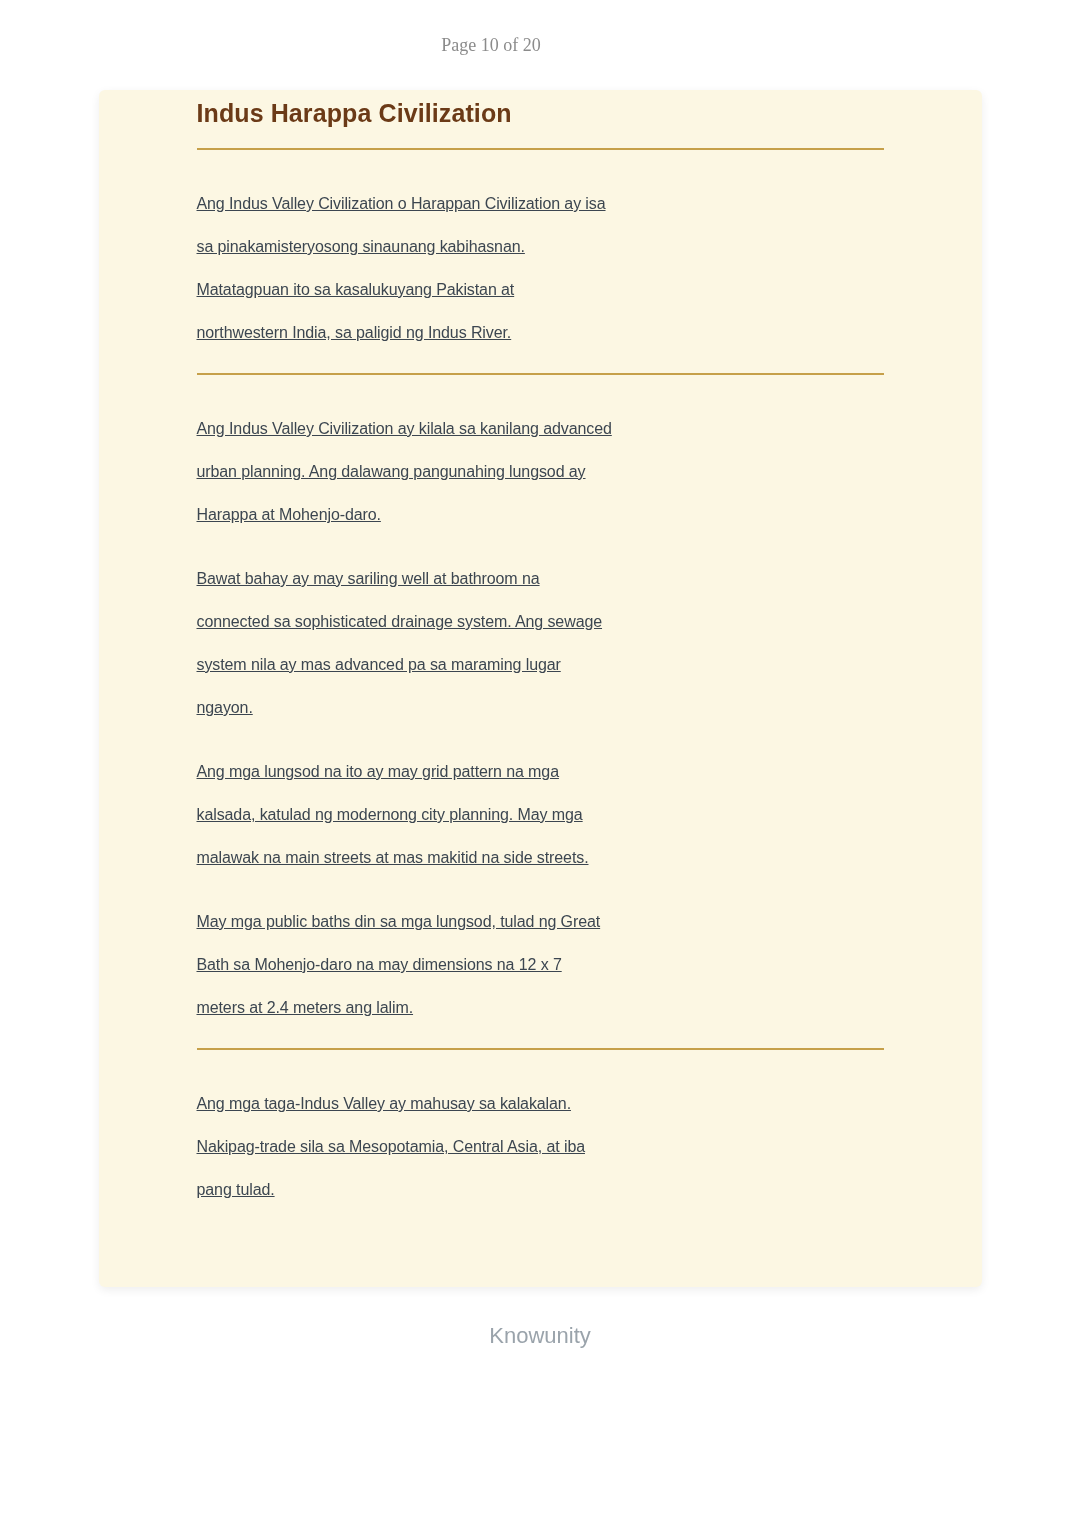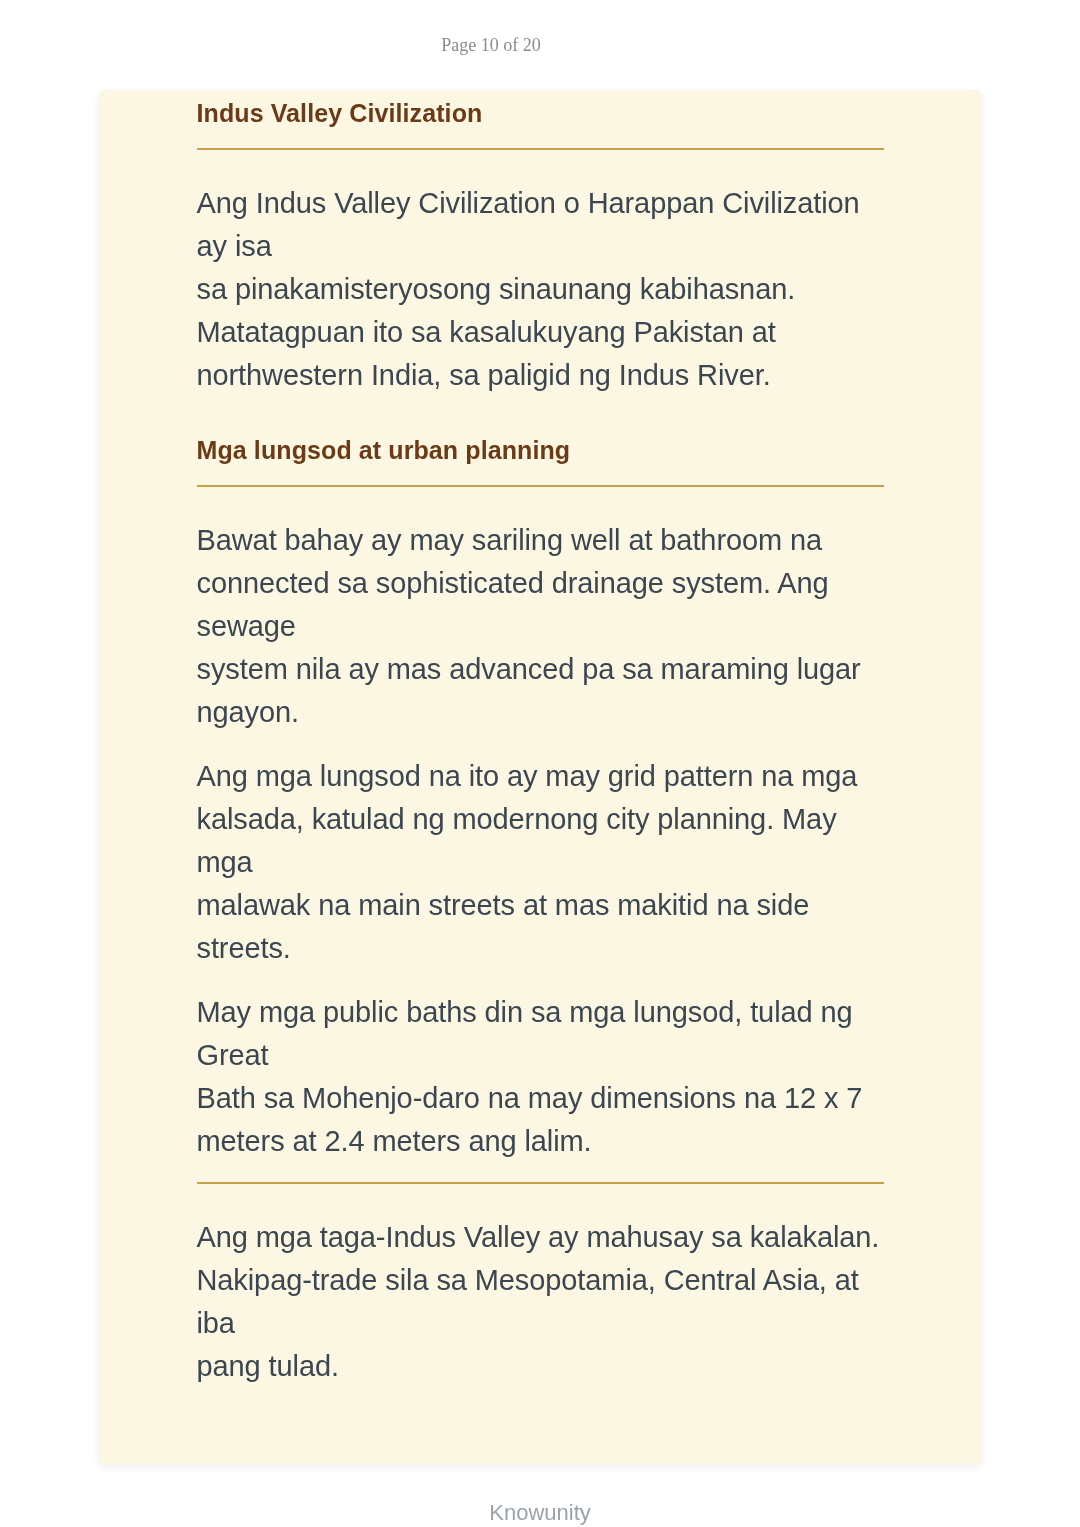--- a/index.html
+++ b/index.html
@@ -42,56 +42,59 @@
     margin-top: 2px;
   }
   .heading-rule {
     border: 0;
     border-top: 2px solid var(--divider, #c6a04a);
     margin: 19px 0 0 0;
     width: 100%;
   }
   .body-paragraph {
     margin: 32px 0 0 0;
-    font-size: 29px;
+    font-size: 16px;
     line-height: 43px;
     letter-spacing: -0.1px;
     color: var(--body-text, #3c4650);
     white-space: pre-line;
+    text-decoration: underline;
   }
   .body-paragraph + .body-paragraph {
     margin-top: 21px;
   }
   .footer-brand {
     margin-top: 36px;
     text-align: center;
     font-size: 22px;
     line-height: 26px;
     color: var(--footer-text, #9aa3ab);
   }
 </style>
 </head>
 <body>
 
 <div class="page-indicator">Page 10 of 20</div>
 
 <main class="card">
 
   <section>
-    <h2 class="section-heading">Indus Valley Civilization</h2>
+    <h2 class="section-heading">Indus Harappa Civilization</h2>
     <hr class="heading-rule">
     <p class="body-paragraph">Ang Indus Valley Civilization o Harappan Civilization ay isa
 sa pinakamisteryosong sinaunang kabihasnan.
 Matatagpuan ito sa kasalukuyang Pakistan at
 northwestern India, sa paligid ng Indus River.</p>
   </section>
 
   <section>
-    <h2 class="section-heading">Mga lungsod at urban planning</h2>
     <hr class="heading-rule">
+    <p class="body-paragraph">Ang Indus Valley Civilization ay kilala sa kanilang advanced
+urban planning. Ang dalawang pangunahing lungsod ay
+Harappa at Mohenjo-daro.</p>
     <p class="body-paragraph">Bawat bahay ay may sariling well at bathroom na
 connected sa sophisticated drainage system. Ang sewage
 system nila ay mas advanced pa sa maraming lugar
 ngayon.</p>
     <p class="body-paragraph">Ang mga lungsod na ito ay may grid pattern na mga
 kalsada, katulad ng modernong city planning. May mga
 malawak na main streets at mas makitid na side streets.</p>
     <p class="body-paragraph">May mga public baths din sa mga lungsod, tulad ng Great
 Bath sa Mohenjo-daro na may dimensions na 12 x 7
 meters at 2.4 meters ang lalim.</p>

